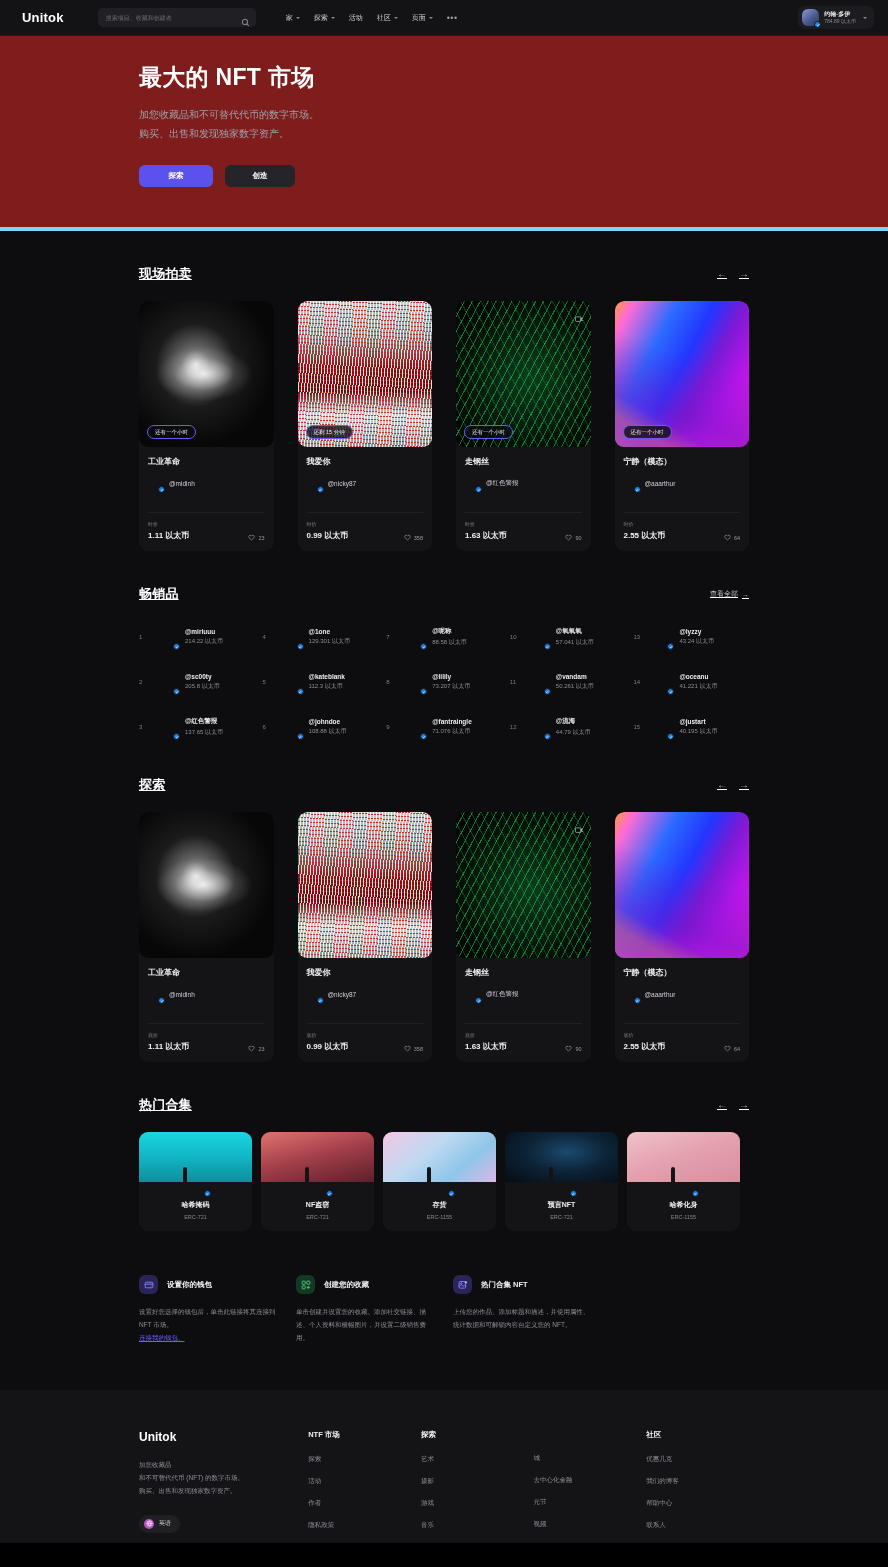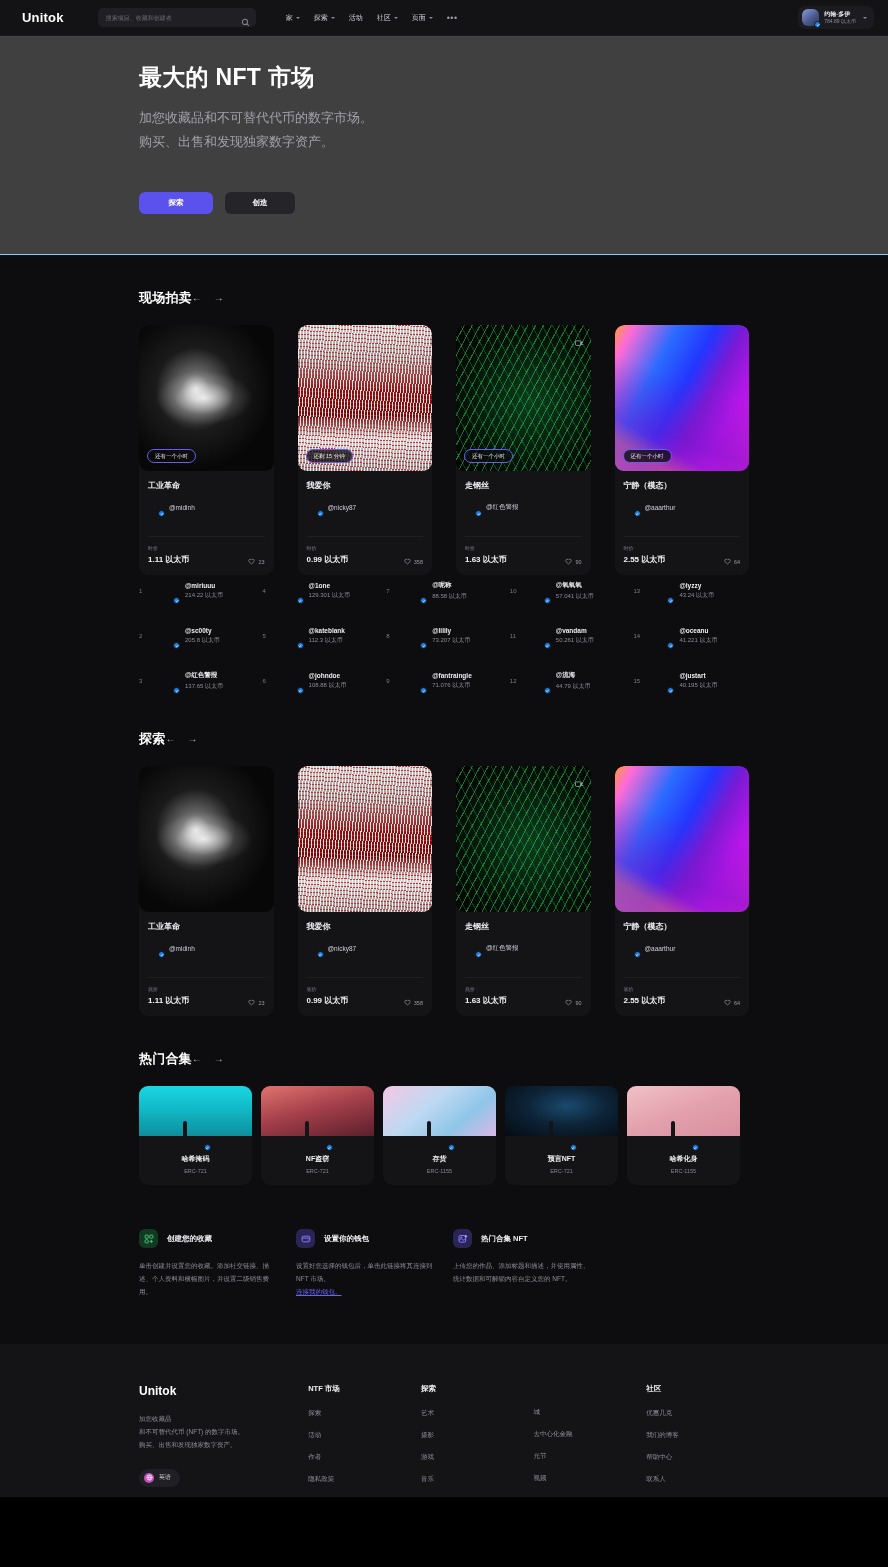--- a/index.html
+++ b/index.html
@@ -67,40 +67,41 @@
   }
   .verify-dot svg { width: 4px; height: 4px; }
   .user-meta { display: flex; flex-direction: column; line-height: 1.25; }
   .user-name { font-size: 6px; font-weight: 700; color: #ececf0; }
   .user-bal { font-size: 5px; color: #8b8b95; }
   .chip-caret { width: 0; height: 0; border-left: 2px solid transparent; border-right: 2px solid transparent; border-top: 2.5px solid #8a8a94; margin-left: 2px; }
 
   
   .hero {
     padding: 26px 4px 40px 139px;
-    background: #404040;
-    border-bottom: 1px solid #7dd3fc;
+    background: #7f1d1d;
+    border-bottom: 4px solid #7dd3fc;
   }
   .hero-title { font-size: 23px; font-weight: 700; letter-spacing: .3px; margin-bottom: 13px; }
-  .hero-sub { font-size: 13px; color: #a0a0aa; line-height: 1.85; margin-bottom: 38px; }
+  .hero-sub { font-size: 10px; color: #a0a0aa; line-height: 1.85; margin-bottom: 22px; }
   .hero-actions { display: flex; gap: 12px; }
   .btn {
     height: 22px; border-radius: 6px; border: 0;
     font-family: inherit; font-size: 7.5px; font-weight: 700;
     display: flex; align-items: center; justify-content: center;
     cursor: pointer; color: #fff;
   }
   .btn-primary { width: 74px; background: #5b52ed; }
   .btn-ghost { width: 70px; background: #242429; }
 
   
   .section { padding: 0 139px; }
   .sec-head {
-    display: flex; align-items: center; 
+    display: flex; align-items: center; justify-content: space-between;
     padding: 34px 0 18px 0;
+    text-decoration: underline;
   }
   .sec-title { font-size: 13px; font-weight: 700; letter-spacing: .2px; }
   .arrows { display: flex; gap: 12px; align-items: center; }
   .arrow { font-size: 10px; color: #b6b6c0; cursor: pointer; line-height: 1; }
   .see-all { font-size: 7px; color: #c2c2cc; display: flex; align-items: center; gap: 4px; cursor: pointer; }
 
   
   .card-row { display: flex; gap: 24px; }
   .nft-card {
     width: 143px;
@@ -482,20 +483,27 @@
                 </svg>
                 <span>64</span>
               </div>
       </div>
     </div>
   </div>
       </div>
   </div>
 
   <div class="section">
+    <div class="sec-head">
+      <div class="sec-title">畅销品</div>
+      <div class="see-all">
+        <span>查看全部</span>
+        <span>→</span>
+      </div>
+    </div>
     <div class="sellers" id="sellers-grid">
   <div class="seller">
     <span class="seller-rank">1</span>
     <span class="seller-av">
       <span class="avatar av-miriuuu"></span><div class="verify-dot">
               <svg viewBox="0 0 12 12" fill="none" stroke="#fff" stroke-width="2.4">
                 <path d="M2.6 6.2 L5 8.4 L9.4 3.8"></path>
               </svg>
             </div>
     </span>
@@ -938,44 +946,44 @@
       <div class="coll-std">ERC-1155</div>
     </div>
   </div>
       </div>
   </div>
 
   <div class="getstarted">
     <div class="gs-grid" id="gs-grid">
   <div>
     <div class="gs-head">
+      <span class="gs-icon gs-i0">
+              <svg viewBox="0 0 16 16" fill="none" stroke="#8b80ff" stroke-width="1.5">
+                <rect x="1.8" y="3.5" width="12.4" height="9" rx="2"></rect>
+                <path d="M1.8 6.6h12.4"></path>
+                <circle cx="11.3" cy="9.6" r=".9" fill="#8b80ff" stroke="none"></circle>
+              </svg>
+            </span>
+      <span class="gs-name">设置你的钱包</span>
+    </div>
+    <div class="gs-desc">设置好您选择的钱包后，单击此链接将其连接到 NFT 市场。<br><span class="gs-link">连接我的钱包。</span></div>
+  </div>
+  <div>
+    <div class="gs-head">
       <span class="gs-icon gs-i1">
               <svg viewBox="0 0 16 16" fill="none" stroke="#4ec47c" stroke-width="1.5">
                 <rect x="1.8" y="1.8" width="5" height="5" rx="1"></rect>
                 <rect x="9.2" y="1.8" width="5" height="5" rx="1"></rect>
                 <rect x="1.8" y="9.2" width="5" height="5" rx="1"></rect>
                 <path d="M11.7 9.4v5M9.2 11.9h5"></path>
               </svg>
             </span>
       <span class="gs-name">创建您的收藏</span>
     </div>
     <div class="gs-desc">单击创建并设置您的收藏。添加社交链接、描述、个人资料和横幅图片，并设置二级销售费用。</div>
-  </div>
-  <div>
-    <div class="gs-head">
-      <span class="gs-icon gs-i0">
-              <svg viewBox="0 0 16 16" fill="none" stroke="#8b80ff" stroke-width="1.5">
-                <rect x="1.8" y="3.5" width="12.4" height="9" rx="2"></rect>
-                <path d="M1.8 6.6h12.4"></path>
-                <circle cx="11.3" cy="9.6" r=".9" fill="#8b80ff" stroke="none"></circle>
-              </svg>
-            </span>
-      <span class="gs-name">设置你的钱包</span>
-    </div>
-    <div class="gs-desc">设置好您选择的钱包后，单击此链接将其连接到 NFT 市场。<br><span class="gs-link">连接我的钱包。</span></div>
   </div>
   <div>
     <div class="gs-head">
       <span class="gs-icon gs-i2">
               <svg viewBox="0 0 16 16" fill="none" stroke="#8b80ff" stroke-width="1.5">
                 <rect x="1.6" y="2.4" width="10.6" height="10.6" rx="2"></rect>
                 <path d="M1.6 10.2 5 7.2l3.3 2.9 2-1.8 2.3 2"></path>
                 <circle cx="5.2" cy="5.6" r="1.1"></circle>
                 <path d="M12.6 1.6v4.2M10.5 3.7h4.2" stroke="#c0b6ff"></path>
               </svg>

